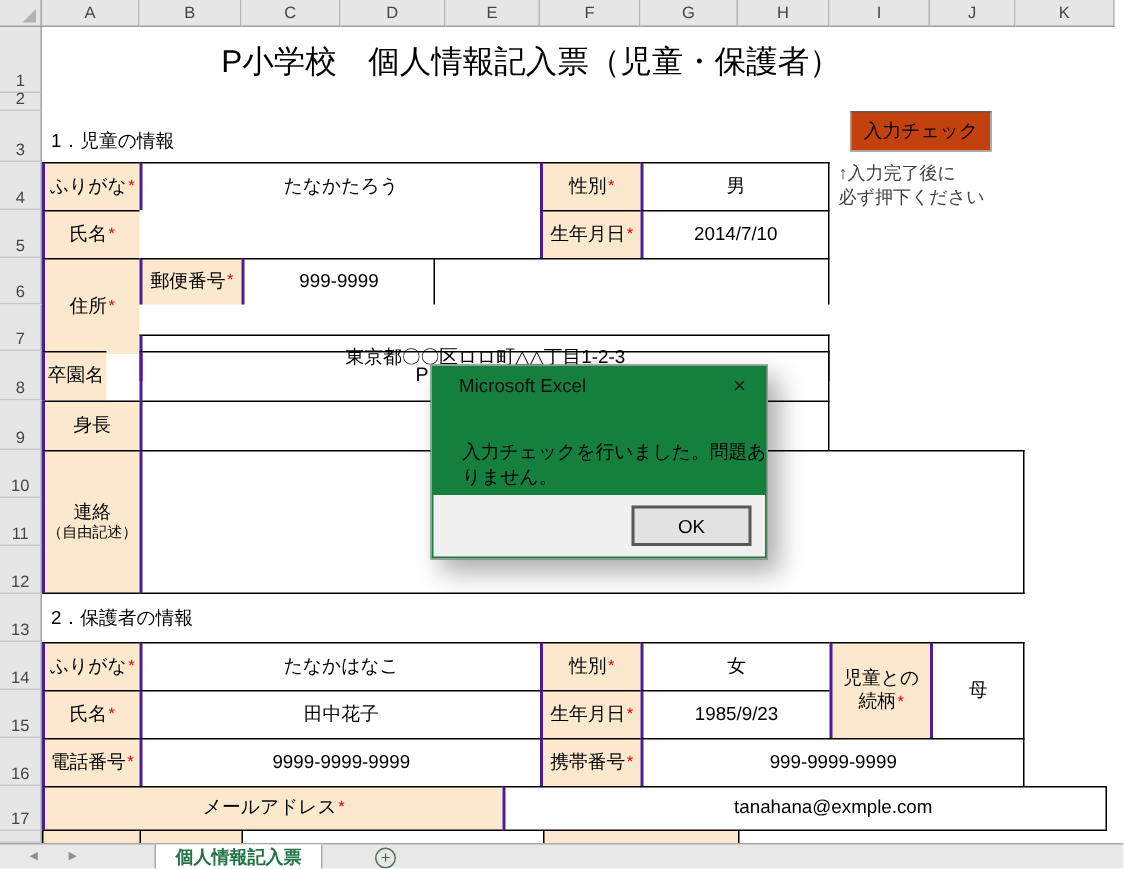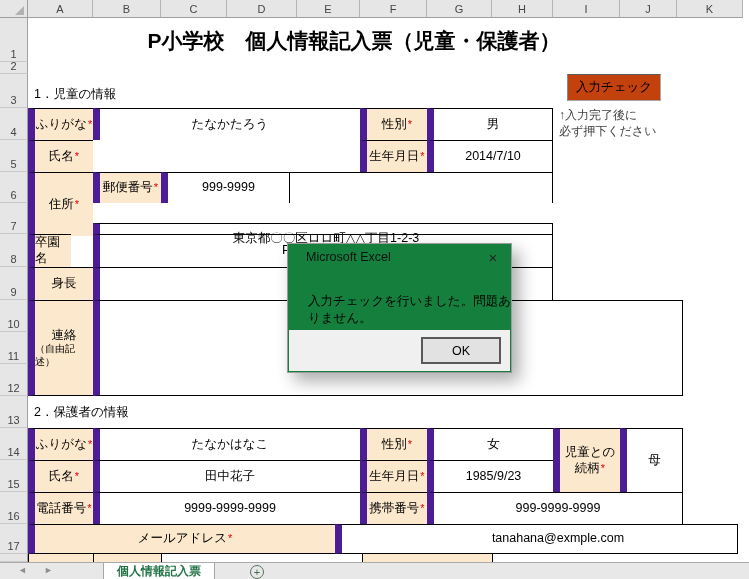--- a/index.html
+++ b/index.html
@@ -15,27 +15,27 @@
           justify-content:center;font-size:11px;color:#454545;padding-bottom:1px;}
   #corner{position:absolute;left:0;top:0;width:28px;height:18px;background:#e6e6e6;
           border-right:1px solid #9f9f9f;border-bottom:1px solid #9f9f9f;box-sizing:border-box;}
   #corner .tri{position:absolute;right:3px;bottom:2px;width:0;height:0;
           border-left:9px solid transparent;border-bottom:9px solid #b2b2b2;}
 
   
   .cell{position:absolute;box-sizing:border-box;display:flex;align-items:center;justify-content:center;
         font-size:12.5px;color:#000;line-height:1.25;}
   .fill{background:#fce9cd;}
-  .bt{border-top:1px solid #000;} .bl{border-left:7px solid #4c1d95;}
+  .bt{border-top:1px solid #000;} .bl{border-left:2px solid #4c1d95;}
   .br{border-right:1px solid #000;} .bb{border-bottom:1px solid #000;}
   .req{color:#e00000;font-size:11px;margin-left:1px;}
   .stack{flex-direction:column;justify-content:center;}
 
   #title{position:absolute;left:28px;top:22px;width:652px;height:38px;display:flex;align-items:center;
-         justify-content:center;font-size:21px;font-weight:700;color:#000;}
+         justify-content:center;font-size:21px;font-weight:400;color:#000;}
   .sechead{position:absolute;font-size:12.5px;color:#000;}
 
   
   #check-btn{position:absolute;left:567px;top:74px;width:94px;height:27px;background:#c2410c;
          border:1px solid #a9a9a9;border-top:1px solid #5f5f5f;border-left:1px solid #8a8a8a;
          box-sizing:border-box;display:flex;align-items:center;justify-content:center;
          font-size:12.5px;color:#000;}
   #check-note{position:absolute;left:559px;top:108px;width:116px;font-size:12px;line-height:15.5px;
          color:#404040;}
 

